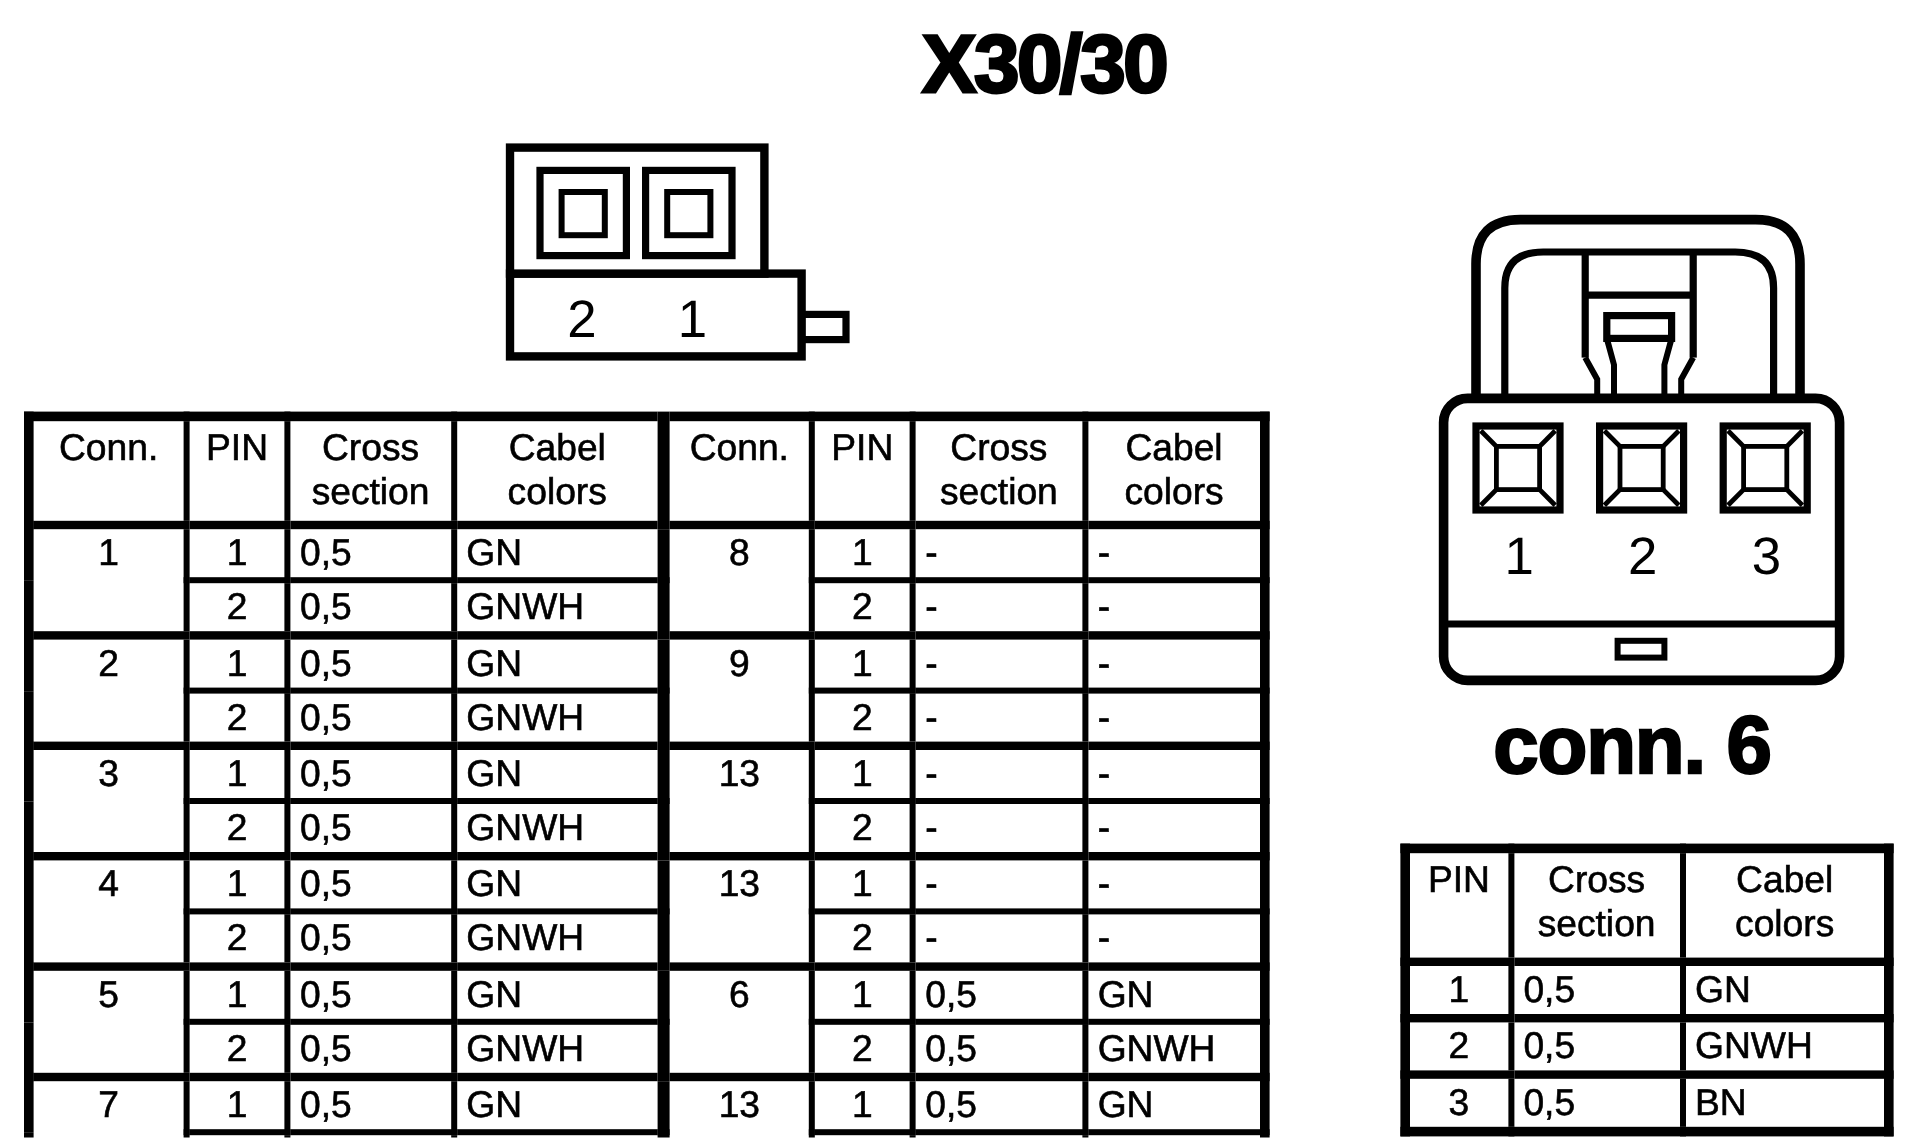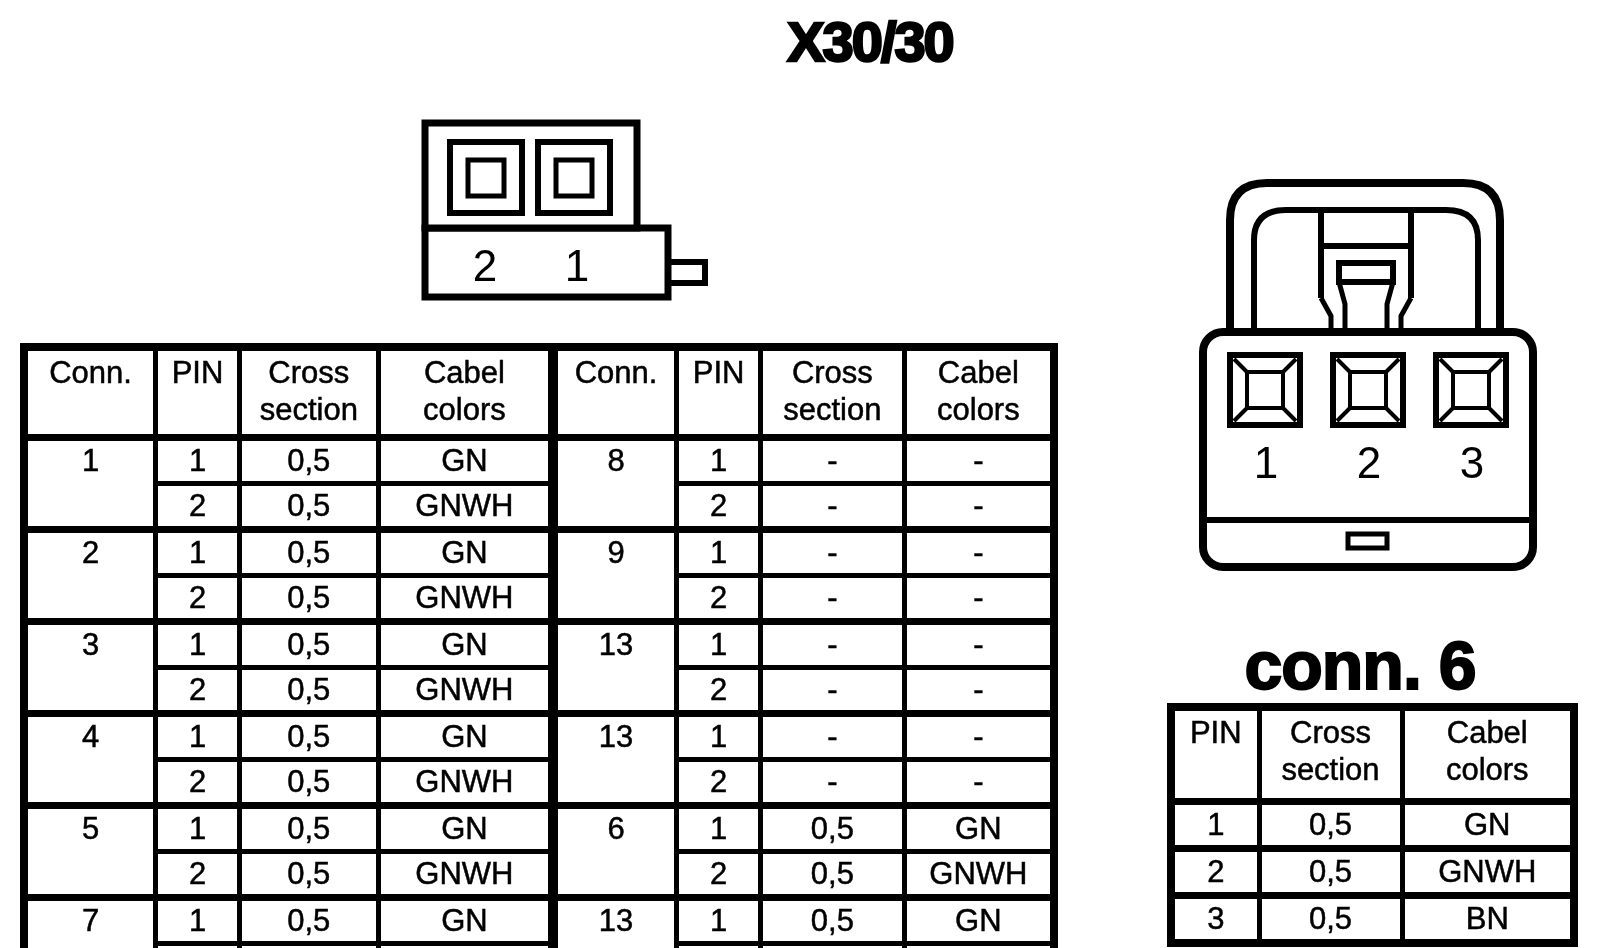--- a/index.html
+++ b/index.html
@@ -9,43 +9,42 @@
     width: 1600px;
     height: 948px;
     position: relative;
     font-family: "Liberation Sans", sans-serif;
     color: #000;
     overflow: hidden;
   }
   .page-title {
     position: absolute;
     left: 620px;
-    top: 2px;
+    top: 14px;
     width: 500px;
     text-align: center;
-    font-size: 56px;
+    font-size: 68px;
     font-weight: bold;
     letter-spacing: -2px;
     -webkit-text-stroke: 2.5px #000;
     line-height: 80px;
     white-space: nowrap;
   }
   .conn6-title {
     position: absolute;
     left: 1150px;
     top: 584px;
     width: 420px;
     text-align: center;
     font-size: 68px;
     font-weight: bold;
     letter-spacing: -1px;
     -webkit-text-stroke: 2px #000;
     line-height: 74px;
     white-space: nowrap;
-    margin-top: 44px;
   }
   svg.diagram { position: absolute; }
   #svg-2pin { left: 421px; top: 119px; }
   #svg-3pin { left: 1192px; top: 176px; }
 
   table {
     border-collapse: collapse;
     table-layout: fixed;
     position: absolute;
     background: #fff;
@@ -73,21 +72,21 @@
     vertical-align: top;
     text-align: center;
     line-height: 37px;
     padding-top: 3px;
     border-bottom-width: 7px;
   }
   #main-table th { height: 80px; text-align: center; }
   #conn6-table th { height: 84px; }
   td { height: 40px; line-height: 40px; }
   td.center { text-align: center; }
-  td.left { text-align: center; }
+  td.left { text-align: left; }
   td.top { vertical-align: top; }
   tr.group-start td { border-top-width: 7px; }
   td.divider, th.divider { border-left-width: 10px; }
 </style>
 </head>
 <body>
 
 <div class="page-title">X30/30</div>
 
 <svg id="svg-2pin" class="diagram" width="288" height="182" viewBox="0 0 288 182">

